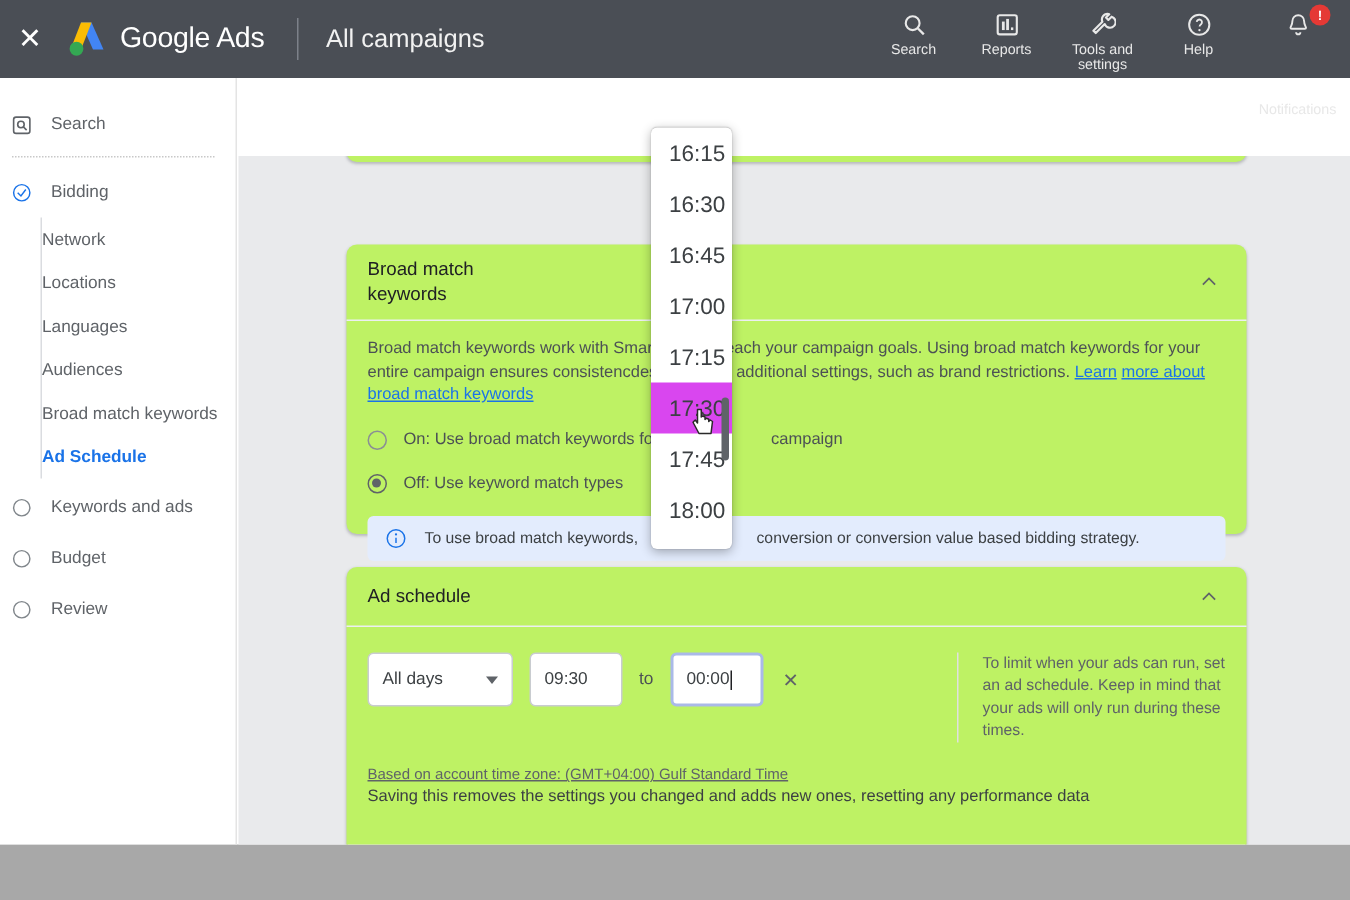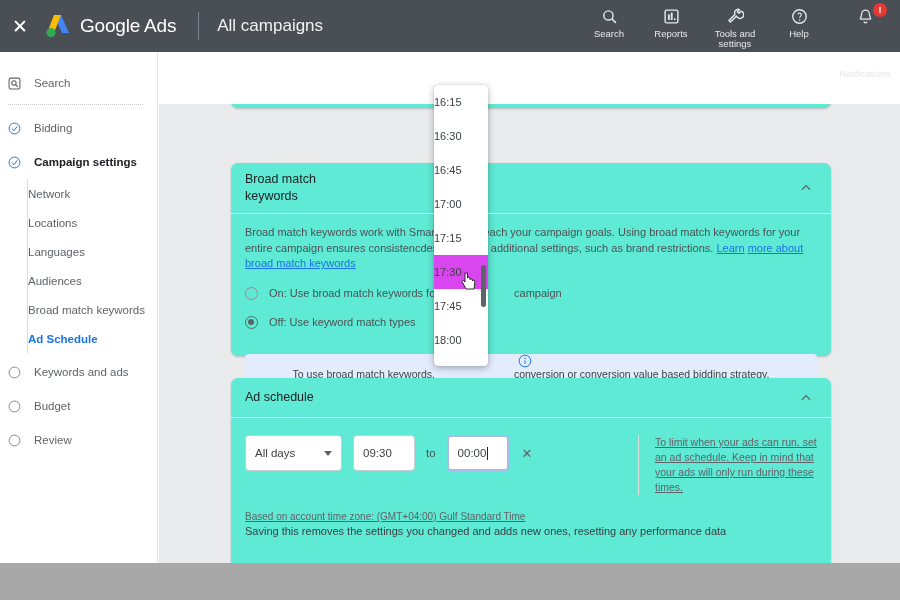--- a/index.html
+++ b/index.html
@@ -97,21 +97,21 @@
 
   
   .content {
     position: absolute; left: 159px; top: 52px;
     width: 741px; height: 511px;
     background: #e9eaec;
     overflow: hidden;
   }
   .card {
     position: absolute;
-    background: #5eead4;
+    background: #bef264;
     border-radius: 7px;
     box-shadow: 0 1px 2px rgba(60,64,67,.28);
   }
   .card-head {
     display: flex; align-items: center;
     padding: 0 16px 0 14px;
     border-bottom: 1px solid #eceff1;
     position: relative;
   }
   .card-title { font-size: 12.5px; color: #202124; line-height: 17px; }
@@ -190,21 +190,22 @@
     left: 434px; top: 85px;
     width: 54px; height: 281px;
     background: #fff;
     border-radius: 4px;
     box-shadow: 0 2px 7px rgba(0,0,0,.30), 0 0 1px rgba(0,0,0,.25);
     overflow: hidden;
     z-index: 40;
   }
   .dd-item {
     height: 34px; display: flex; align-items: center;
-    font-size: 11px; color: #3c4043;
+    padding-left: 12px;
+    font-size: 15px; color: #3c4043;
   }
   .dd-item.hov { background: #d946ef; }
   .dd-scrollbar {
     position: absolute; right: 2px; top: 180px;
     width: 5px; height: 42px;
     background: #5f6368; border-radius: 3px;
   }
   .cursor-hand {
     position: absolute; left: 461px; top: 272px;
     width: 16px; height: 18px; z-index: 60;
@@ -239,29 +240,20 @@
     <div class="nav-row">
       <span class="nav-ico">
         <svg width="13" height="13" viewBox="0 0 24 24">
           <circle cx="12" cy="12" r="10" fill="none" stroke="#1a73e8" stroke-width="1.8"></circle>
           <polyline points="7,12 11,16 17,8" fill="none" stroke="#1a73e8" stroke-width="1.8"></polyline>
         </svg>
       </span>
       <span class="nav-lbl">Bidding</span>
     </div>
 
-    <div class="nav-row active">
-      <span class="nav-ico">
-        <svg width="13" height="13" viewBox="0 0 24 24">
-          <circle cx="12" cy="12" r="10" fill="none" stroke="#1a73e8" stroke-width="1.8"></circle>
-          <polyline points="7,12 11,16 17,8" fill="none" stroke="#1a73e8" stroke-width="1.8"></polyline>
-        </svg>
-      </span>
-      <span class="nav-lbl">Campaign settings</span>
-    </div>
 
     <div class="subnav">
       <div class="sub-row">
         <span>Network</span>
       </div>
       <div class="sub-row">
         <span>Locations</span>
       </div>
       <div class="sub-row">
         <span>Languages</span>
@@ -336,21 +328,21 @@
             <span>On: Use broad match keywords for</span>
             <span style="display:inline-block;width:72px"></span><span>campaign</span>
           </span>
         </div>
 
         <div class="radio-row" style="margin-top:4px;">
           <span class="radio on"></span>
           <span class="radio-lbl">Off: Use keyword match types</span>
         </div>
 
-        <div class="infobar" style="margin-top:19px;flex-direction:column;">
+        <div class="infobar" style="margin-top:9px;">
           <span class="i-ico">
             <svg width="14" height="14" viewBox="0 0 24 24">
               <circle cx="12" cy="12" r="10" fill="none" stroke="#1a73e8" stroke-width="1.7"></circle>
               <circle cx="12" cy="7.3" r="1.3" fill="#1a73e8"></circle>
               <line x1="12" y1="11" x2="12" y2="17" stroke="#1a73e8" stroke-width="1.7"></line>
             </svg>
           </span>
           <span class="i-txt">
             <span>To use broad match keywords,</span>
             <span style="display:inline-block;width:76px"></span><span>conversion or conversion value based bidding strategy.</span>
@@ -383,21 +375,21 @@
             <span class="to-lbl" style="margin:0 11px;">to</span>
             <div class="time-box focused">
               <span>00:00</span>
               <span class="caret-bar"></span>
             </div>
             <span class="x-btn" style="margin-left:13px;">✕</span>
           </div>
 
         </div>
 
-        <div class="side-help" style="width:190px; margin-left:14px;text-decoration:underline;">
+        <div class="side-help" style="width:190px; margin-left:14px;">
           <span>To limit when your ads can run, set an ad schedule. Keep in mind that your ads will only run during these times.</span>
         </div>
       </div>
 
       <div style="padding:16px 14px 0 14px;">
         <div class="tz-note">Based on account time zone: (GMT+04:00) Gulf Standard Time</div>
         <div class="save-note" style="margin-top:2px;">Saving this removes the settings you changed and adds new ones, resetting any performance data</div>
       </div>
     </div>
 

